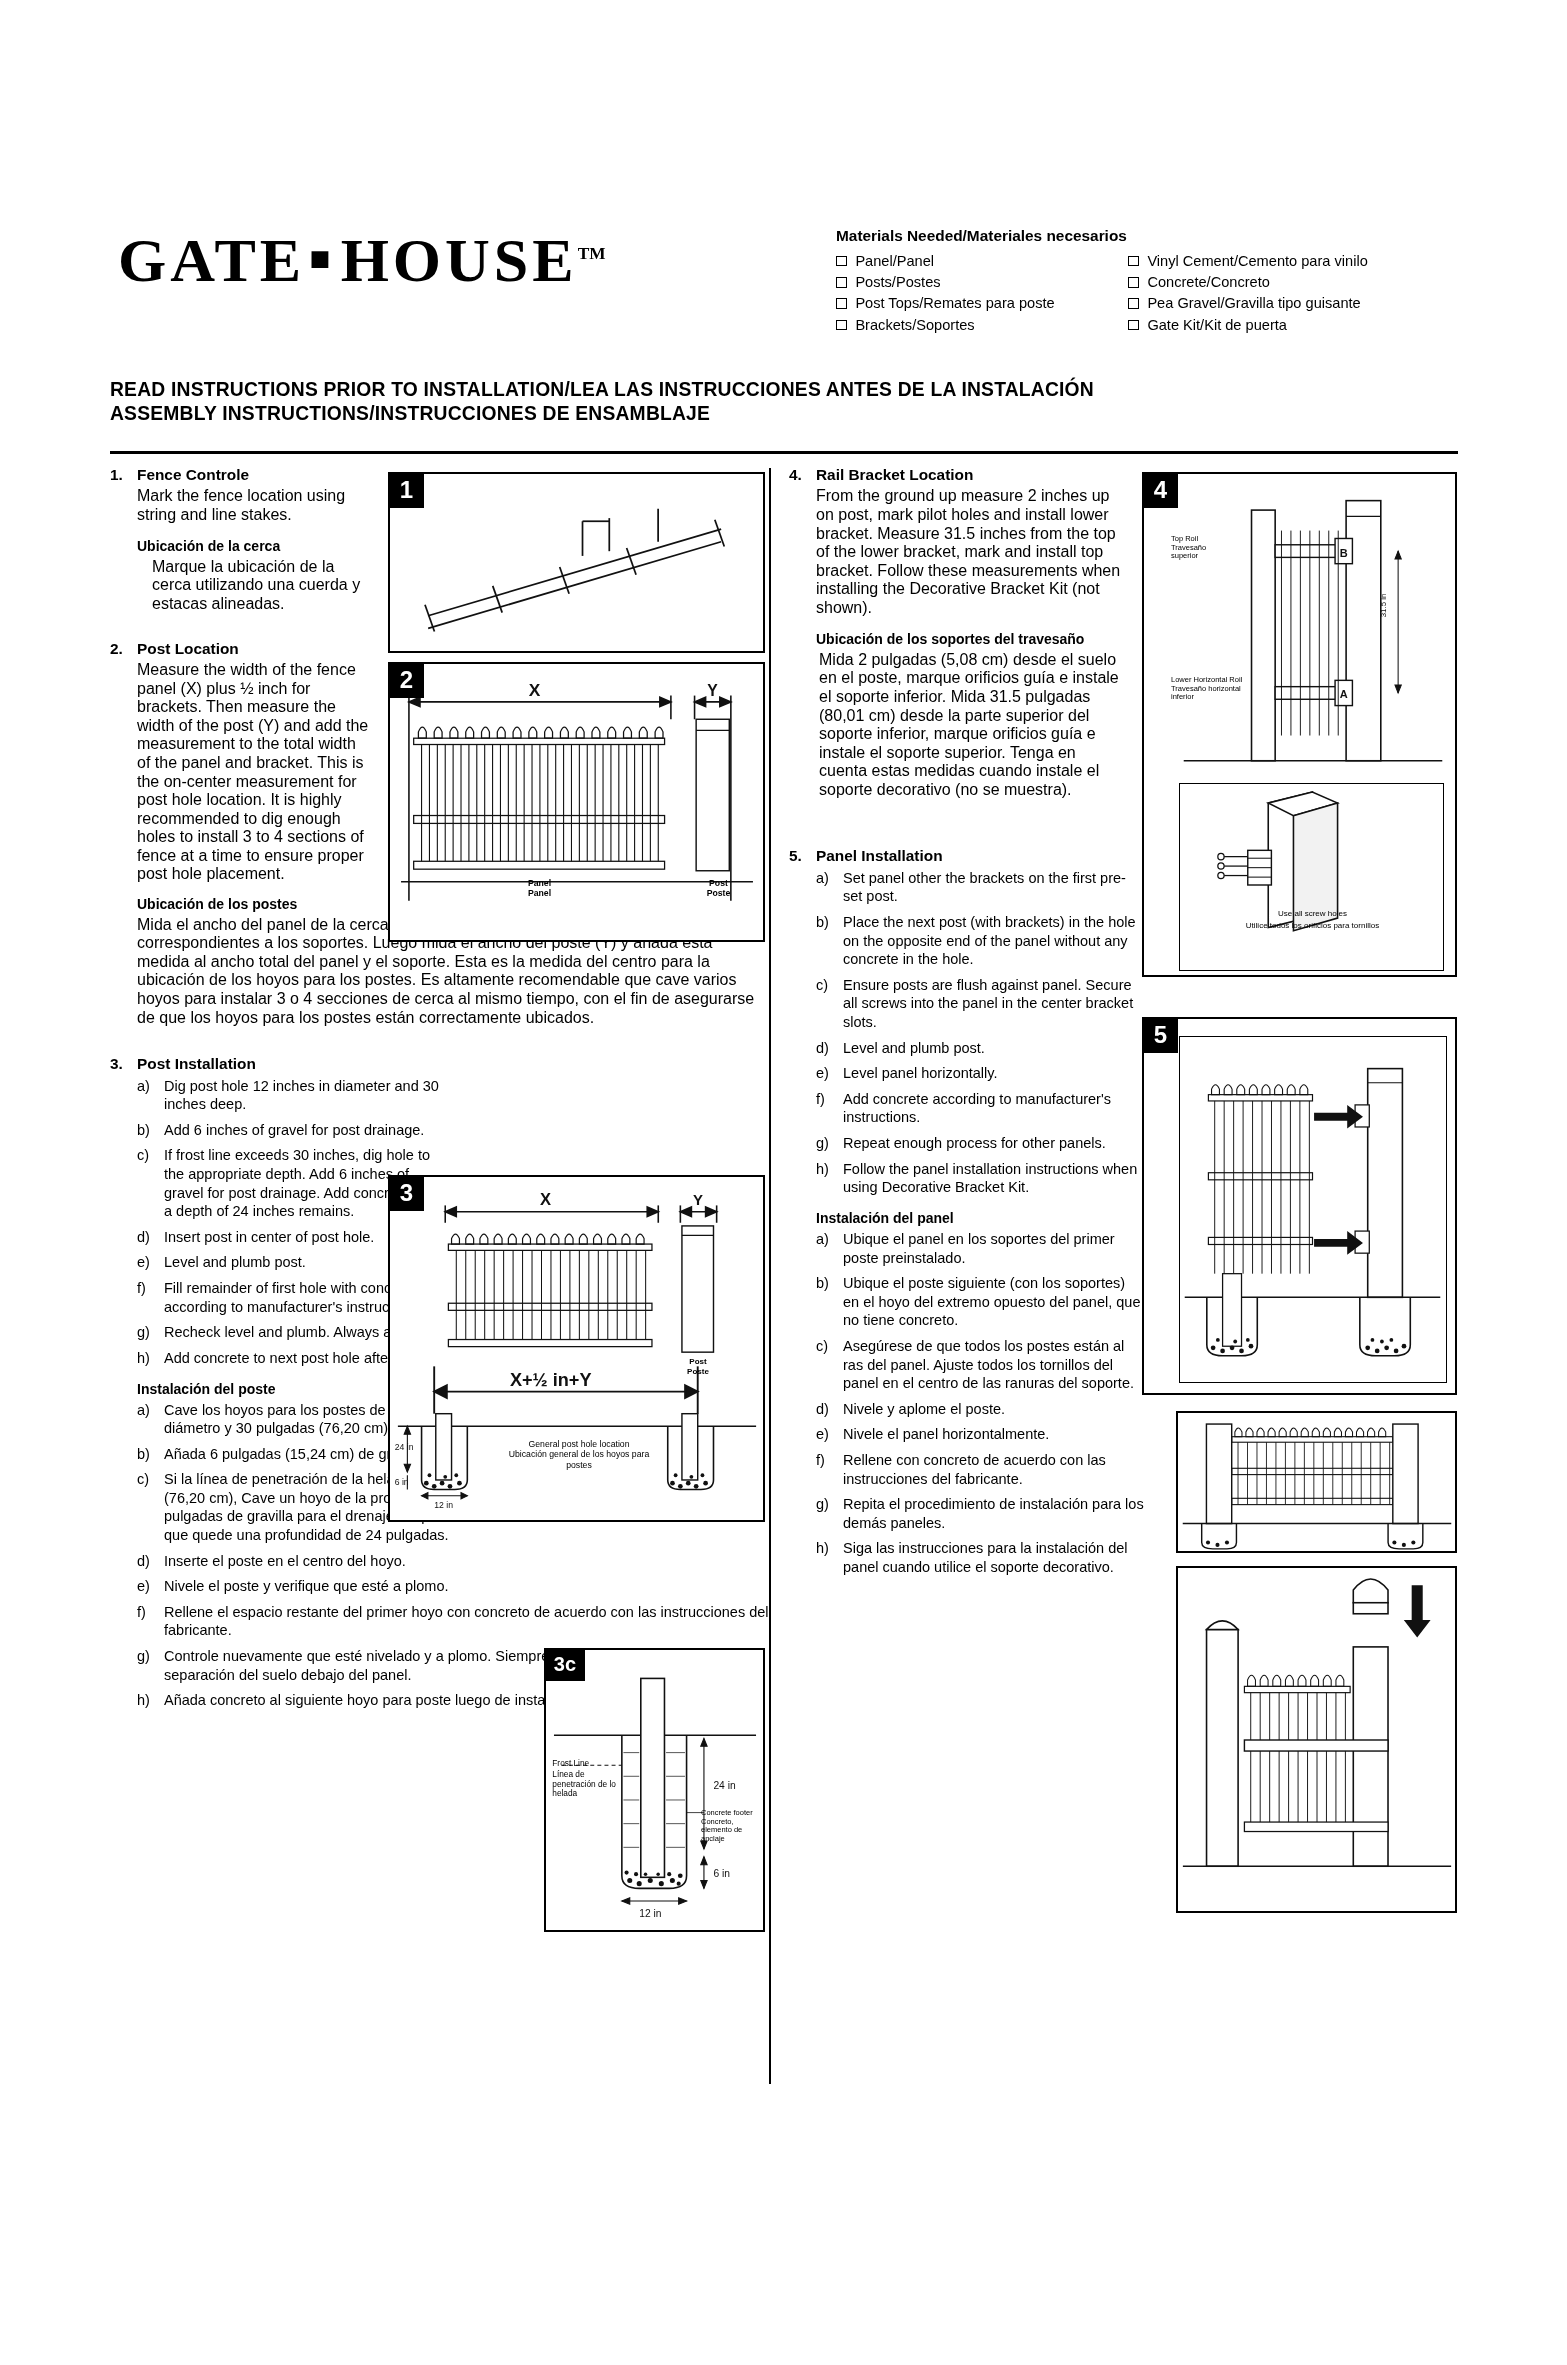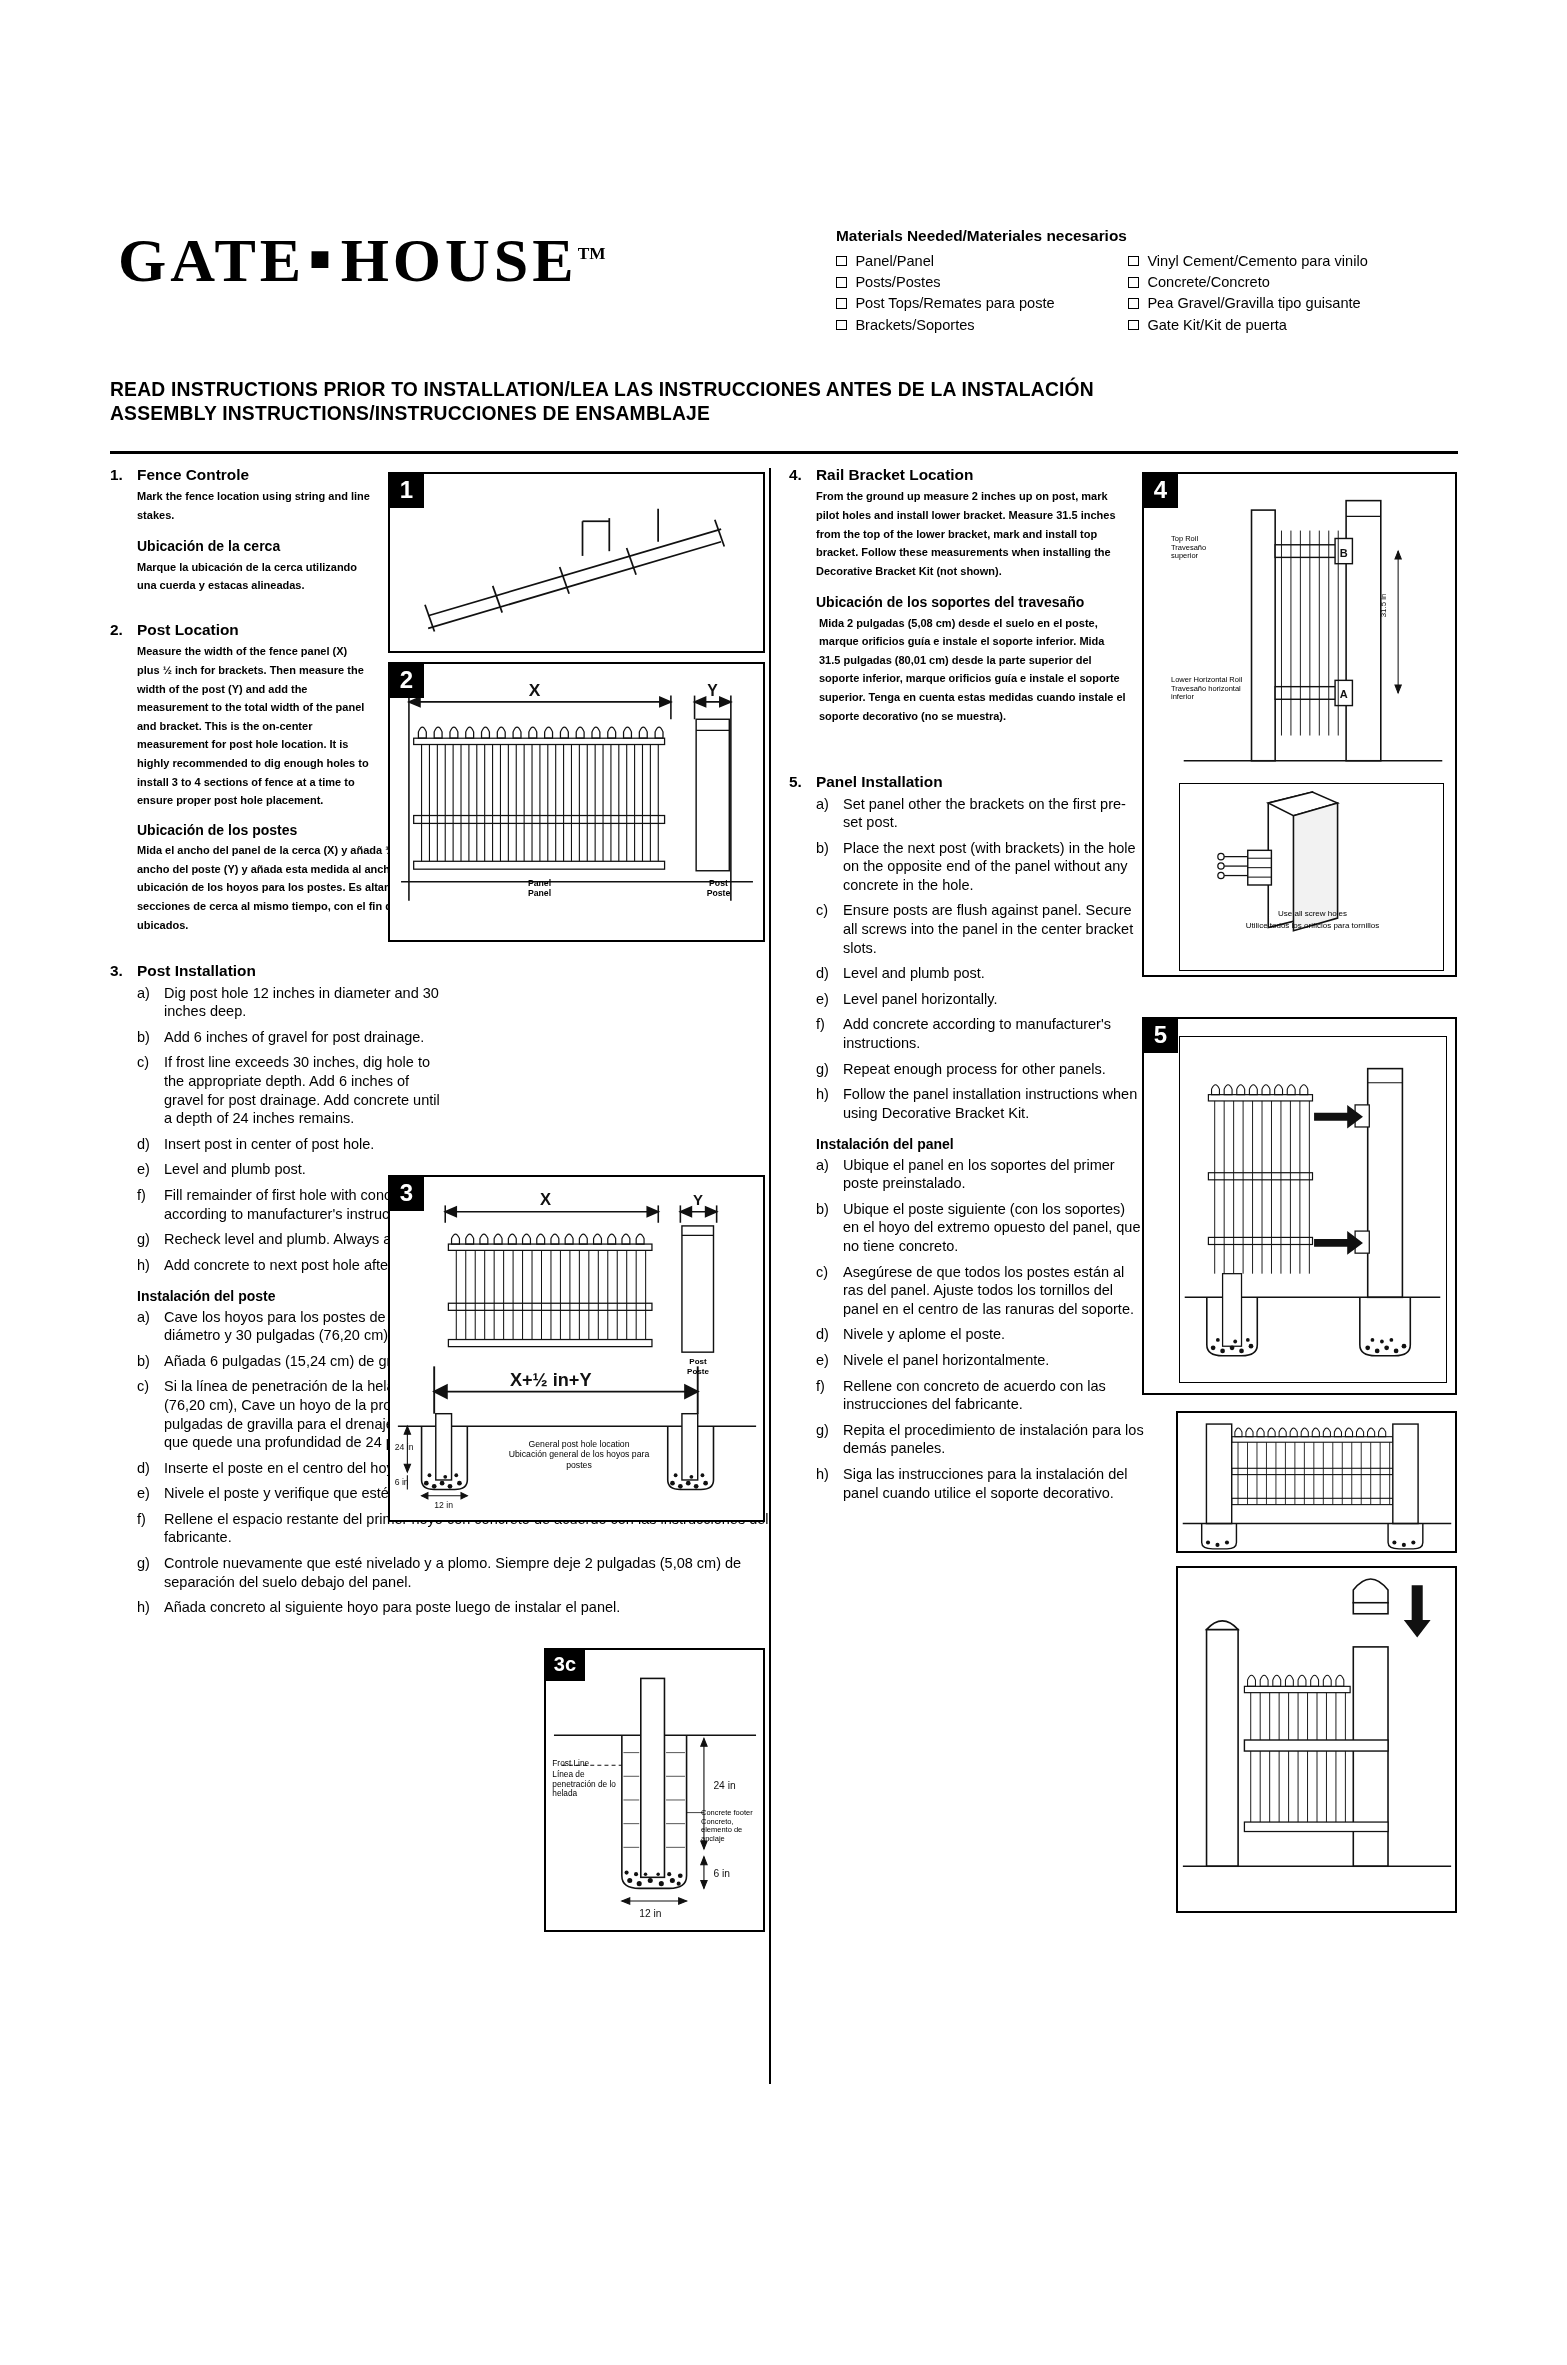--- a/index.html
+++ b/index.html
@@ -136,23 +136,22 @@
     font-size: 15.4px;
     font-weight: bold;
     line-height: 20px;
     margin-bottom: 2.4px;
   }
   .step-num {
     width: 27px;
     flex: 0 0 auto;
   }
   .body-text {
-    font-size: 11px;
+    font-size: 16px;
     line-height: 18.6px;
-    font-weight: bold;
   }
   .sub-head {
     font-size: 14px;
     font-weight: bold;
     line-height: 19px;
     margin-top: 12.6px;
     margin-bottom: 1.6px;
   }
   ol.alpha {
     list-style: none;
@@ -265,21 +264,21 @@
 
   <div class="col-left">
 
     <div class="step" style="width:260px;">
       <div class="step-head">
         <span class="step-num">1.</span>
         <span>Fence Controle</span>
       </div>
       <div class="body-text" style="margin-left:27px;">Mark the fence location using string and line stakes.</div>
       <div class="sub-head" style="margin-left:27px;">Ubicación de la cerca</div>
-      <div class="body-text" style="margin-left:27px;">Marque la ubicación de la cerca utilizando una cuerda y estacas alineadas.</div>
+      <div class="body-text" style="margin-left:42px;">Marque la ubicación de la cerca utilizando una cuerda y estacas alineadas.</div>
     </div>
 
     <div class="step" style="margin-top:25px; width:260px;">
       <div class="step-head">
         <span class="step-num">2.</span>
         <span>Post Location</span>
       </div>
       <div class="body-text" style="margin-left:27px;">Measure the width of the fence panel (X) plus ½ inch for brackets. Then measure the width of the post (Y) and add the measurement to the total width of the panel and bracket. This is the on-center measurement for post hole location. It is highly recommended to dig enough holes to install 3 to 4 sections of fence at a time to ensure proper post hole placement.</div>
     </div>
     <div class="step" style="margin-top:11px; width:654px;">

